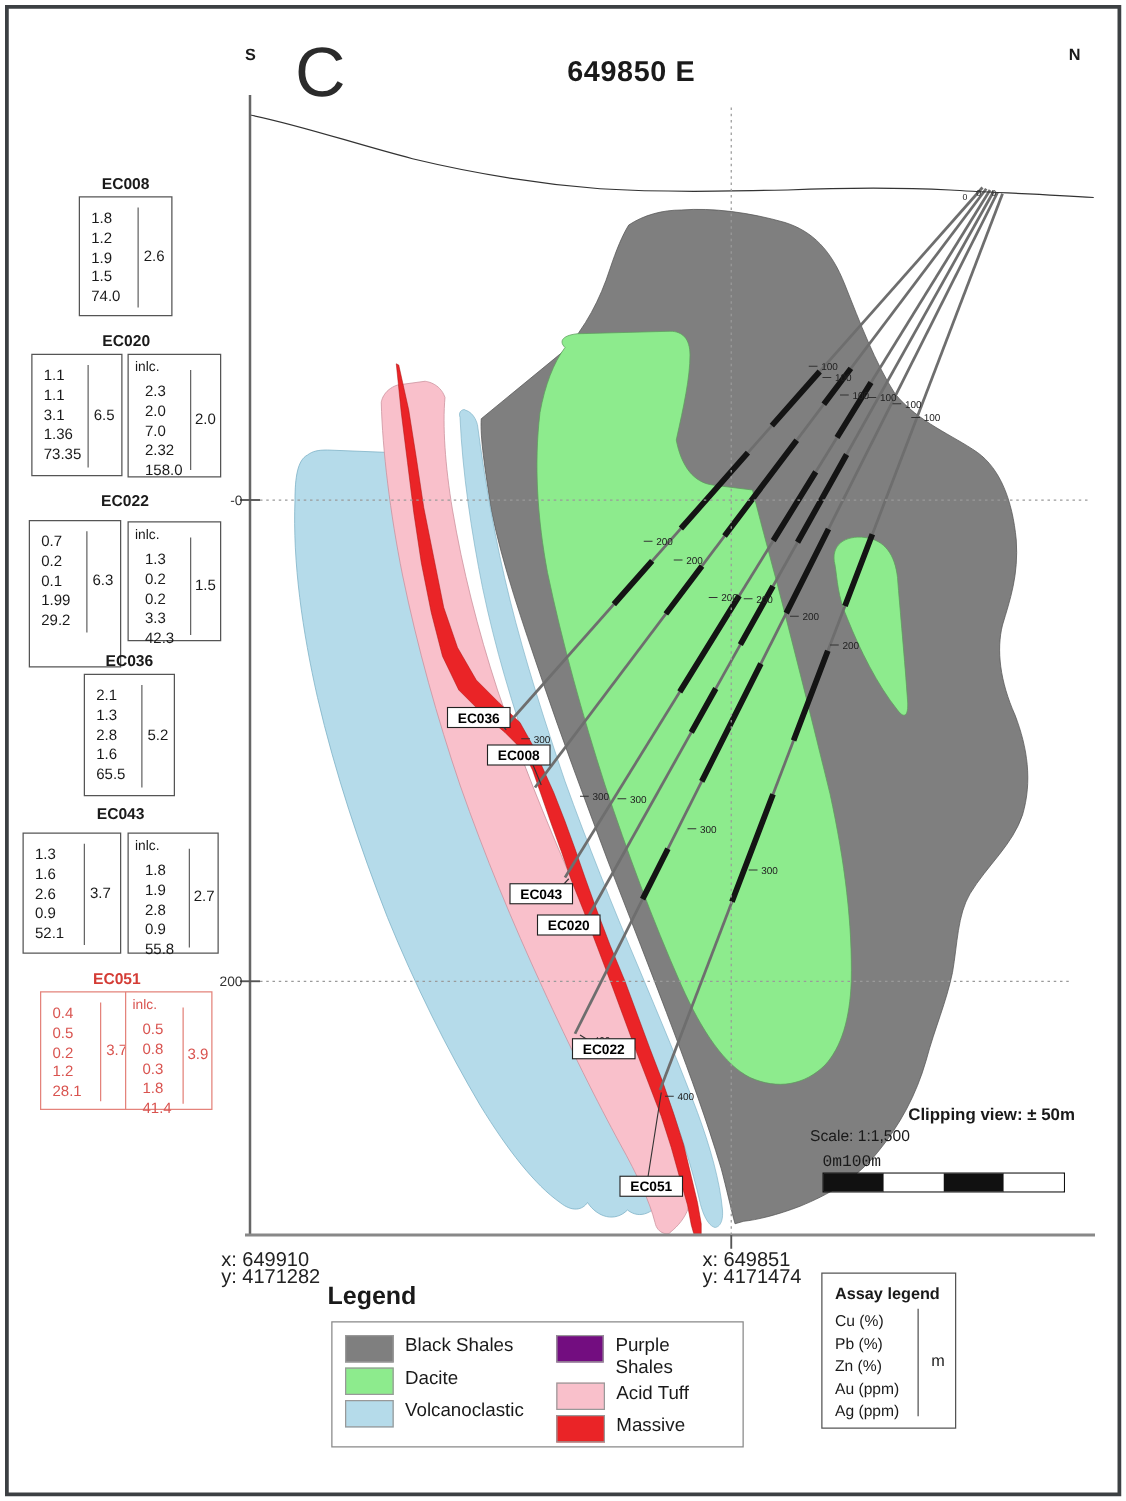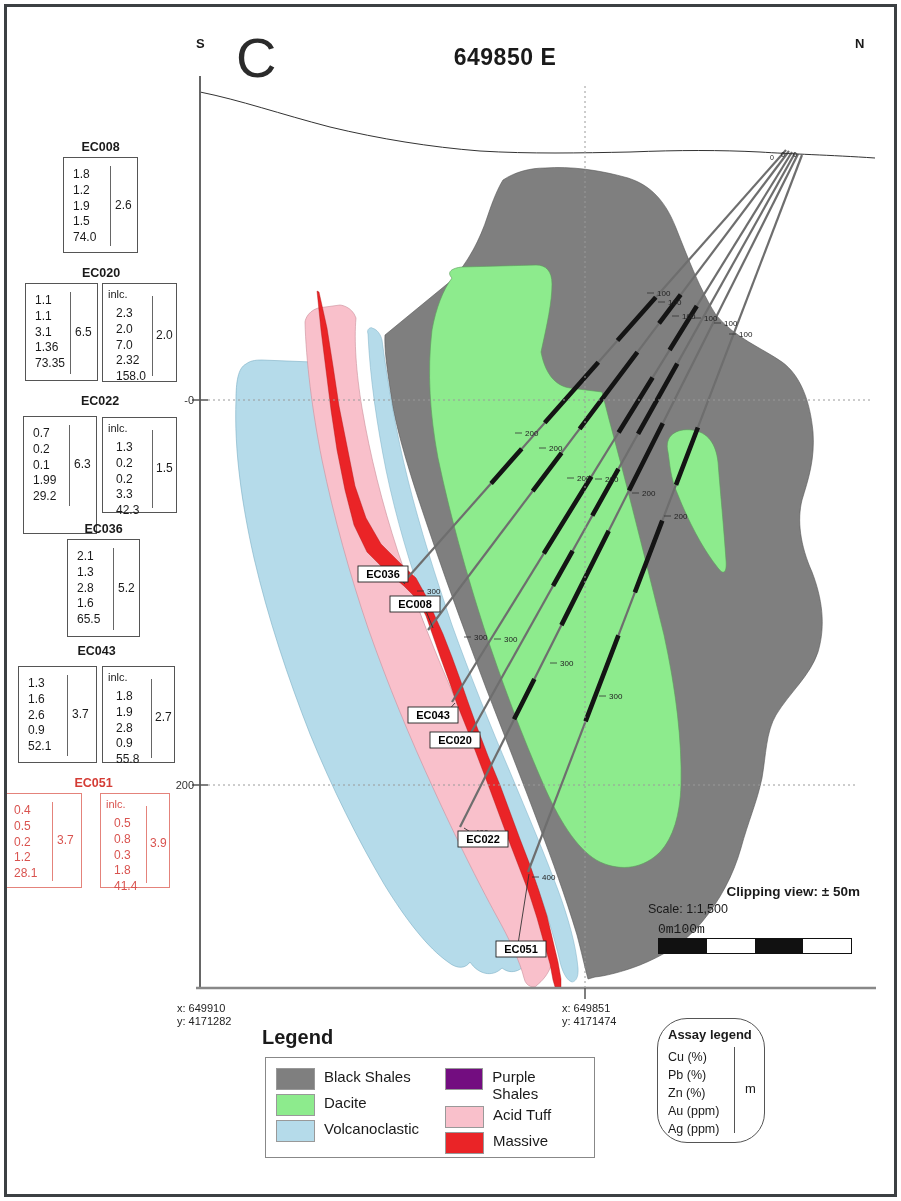--- a/index.html
+++ b/index.html
@@ -18,21 +18,21 @@
   .abox{position:absolute;border:1.2px solid #555;background:#fff;box-sizing:border-box;}
   .vals{position:absolute;left:9px;top:9px;font-size:12px;line-height:15.8px;white-space:pre-line;}
   .vals.ind{left:13px;top:22px;}
   .inclbl{position:absolute;left:5px;top:4px;font-size:11px;}
   .adiv{position:absolute;width:0;border-left:1px solid #666;}
   .atot{position:absolute;font-size:12px;}
   .red .abox,.abox.red{border-color:#e4837b;}
   .redtx{color:#d9534f;}
   .redti{color:#d43c35;}
   
-  .coords{font-size:11px;line-height:13px;color:#222;}
+  .coords{font-size:16px;line-height:13px;color:#222;}
   .legendhead{font-size:20px;font-weight:bold;}
   .lbox{position:absolute;border:1px solid #888;background:#fff;box-sizing:border-box;}
   .lith-title{font-size:15px;font-weight:bold;}
   .lrow{display:flex;align-items:flex-start;margin-top:4px;}
   .sw{width:37px;height:20px;margin-right:9px;border:0.5px solid #999;}
   .llab{font-size:15px;}
   .alg-title{font-size:13px;font-weight:bold;}
   .alg-rows{font-size:12.5px;line-height:18px;white-space:pre-line;}
   .clip1{font-size:13.5px;font-weight:bold;text-align:right;}
   .clip2{font-size:12.5px;text-align:left;}
@@ -282,21 +282,21 @@
       <div class="vals ind">1.8
 1.9
 2.8
 0.9
 55.8</div>
       <div class="adiv" style="left:48px;top:12px;height:79px;"></div>
       <div class="atot" style="left:52px;top:43px;">2.7</div>
     </div>
 
     <div class="abs atitle redti" style="left:17px;top:776px;width:153px;">EC051</div>
-    <div class="abox red" style="left:4px;top:793px;width:78px;height:95px;">
+    <div class="abox red" style="left:32px;top:793px;width:78px;height:95px;">
       <div class="vals redtx">0.4
 0.5
 0.2
 1.2
 28.1</div>
       <div class="adiv" style="left:47px;top:8px;height:79px;border-color:#e4837b;"></div>
       <div class="atot redtx" style="left:52px;top:39px;">3.7</div>
     </div>
     <div class="abox red" style="left:100px;top:793px;width:70px;height:95px;">
       <div class="inclbl redtx">inlc.</div>
@@ -357,21 +357,21 @@
           <div class="llab">Acid Tuff</div>
           </div>
         <div class="lrow">
           <div class="sw" style="background: rgb(234, 36, 39);"></div>
           <div class="llab">Massive</div>
           </div>
       </div>
     </div>
   </div>
 
-  <div class="lbox" style="left:657px;top:1018px;width:108px;height:125px;padding:8px 0 0 10px;border-color:#555;border-radius:30px;">
+  <div class="lbox" style="left:657px;top:1018px;width:108px;height:125px;padding:8px 0 0 10px;border-color:#555;">
     <div class="alg-title">Assay legend</div>
     <div class="alg-rows" style="margin-top:6px;">Cu (%)
 Pb (%)
 Zn (%)
 Au (ppm)
 Ag (ppm)</div>
     <div class="adiv" style="left:76px;top:28px;height:86px;border-color:#555;"></div>
     <div class="abs" style="left:87px;top:62px;font-size:13px;">m</div>
   </div>
 

